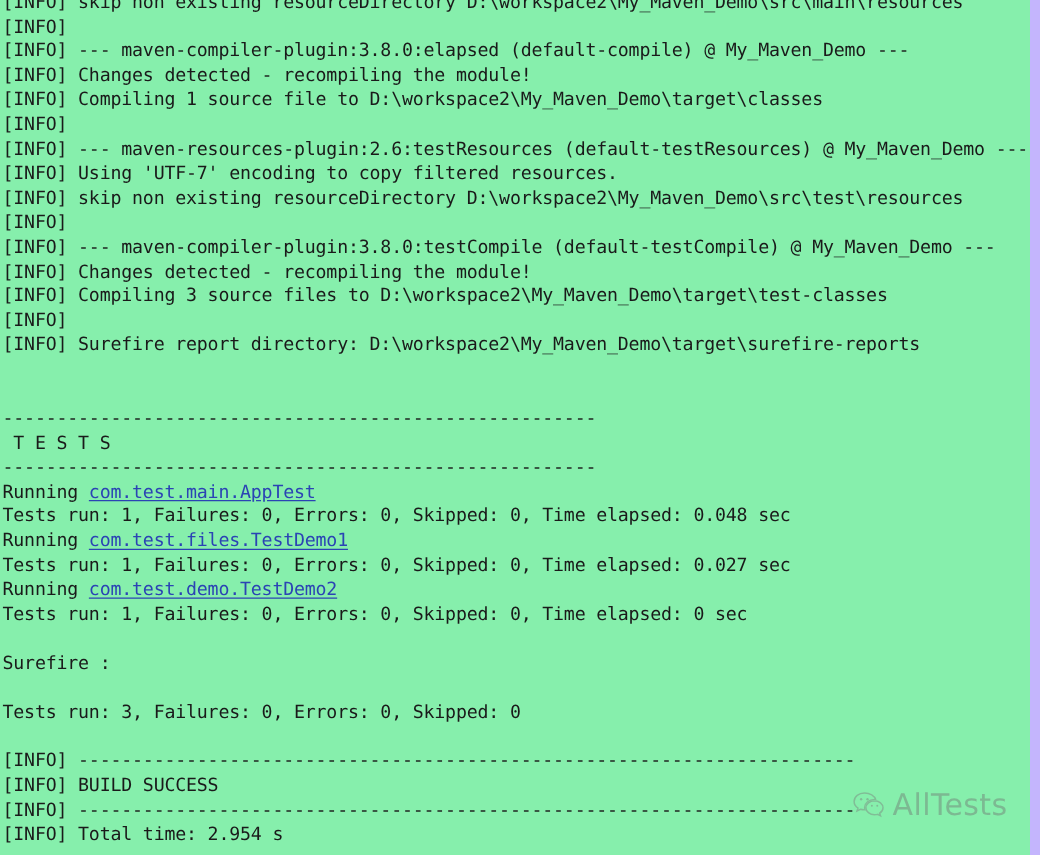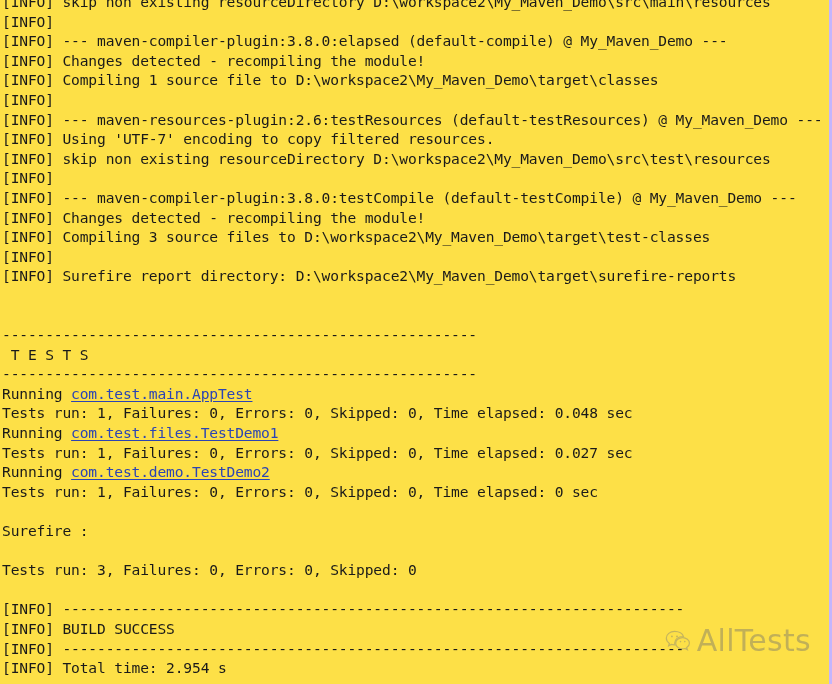--- a/index.html
+++ b/index.html
@@ -11,22 +11,22 @@
     width: 832px;
     height: 684px;
     overflow: hidden;
     font-family: "DejaVu Sans Mono", "Liberation Mono", monospace;
   }
   #console {
     position: relative;
     width: 832px;
     height: 684px;
     box-sizing: border-box;
-    background: #fde047;
-    border-right: 3px solid #c4b5fd;
+    background: #86efac;
+    border-right: 8px solid #c4b5fd;
     overflow: hidden;
   }
   .log-viewport {
     position: absolute;
     left: 0;
     top: -8px;          
     width: 832px;
   }
   .log-line {
     height: 19.6px;
@@ -52,21 +52,21 @@
     right: 18px;
     bottom: 26px;
     display: flex;
     align-items: center;
     gap: 6px;
     opacity: 0.42;
     pointer-events: none;
   }
   #watermark .wm-text {
     font-family: "DejaVu Sans", "Liberation Sans", sans-serif;
-    font-size: 30px;
+    font-size: 24px;
     color: #6f6f6f;
     letter-spacing: 0.3px;
   }
   #watermark svg { display: block; }
 </style>
 </head>
 <body>
 
 <div id="console">
 

